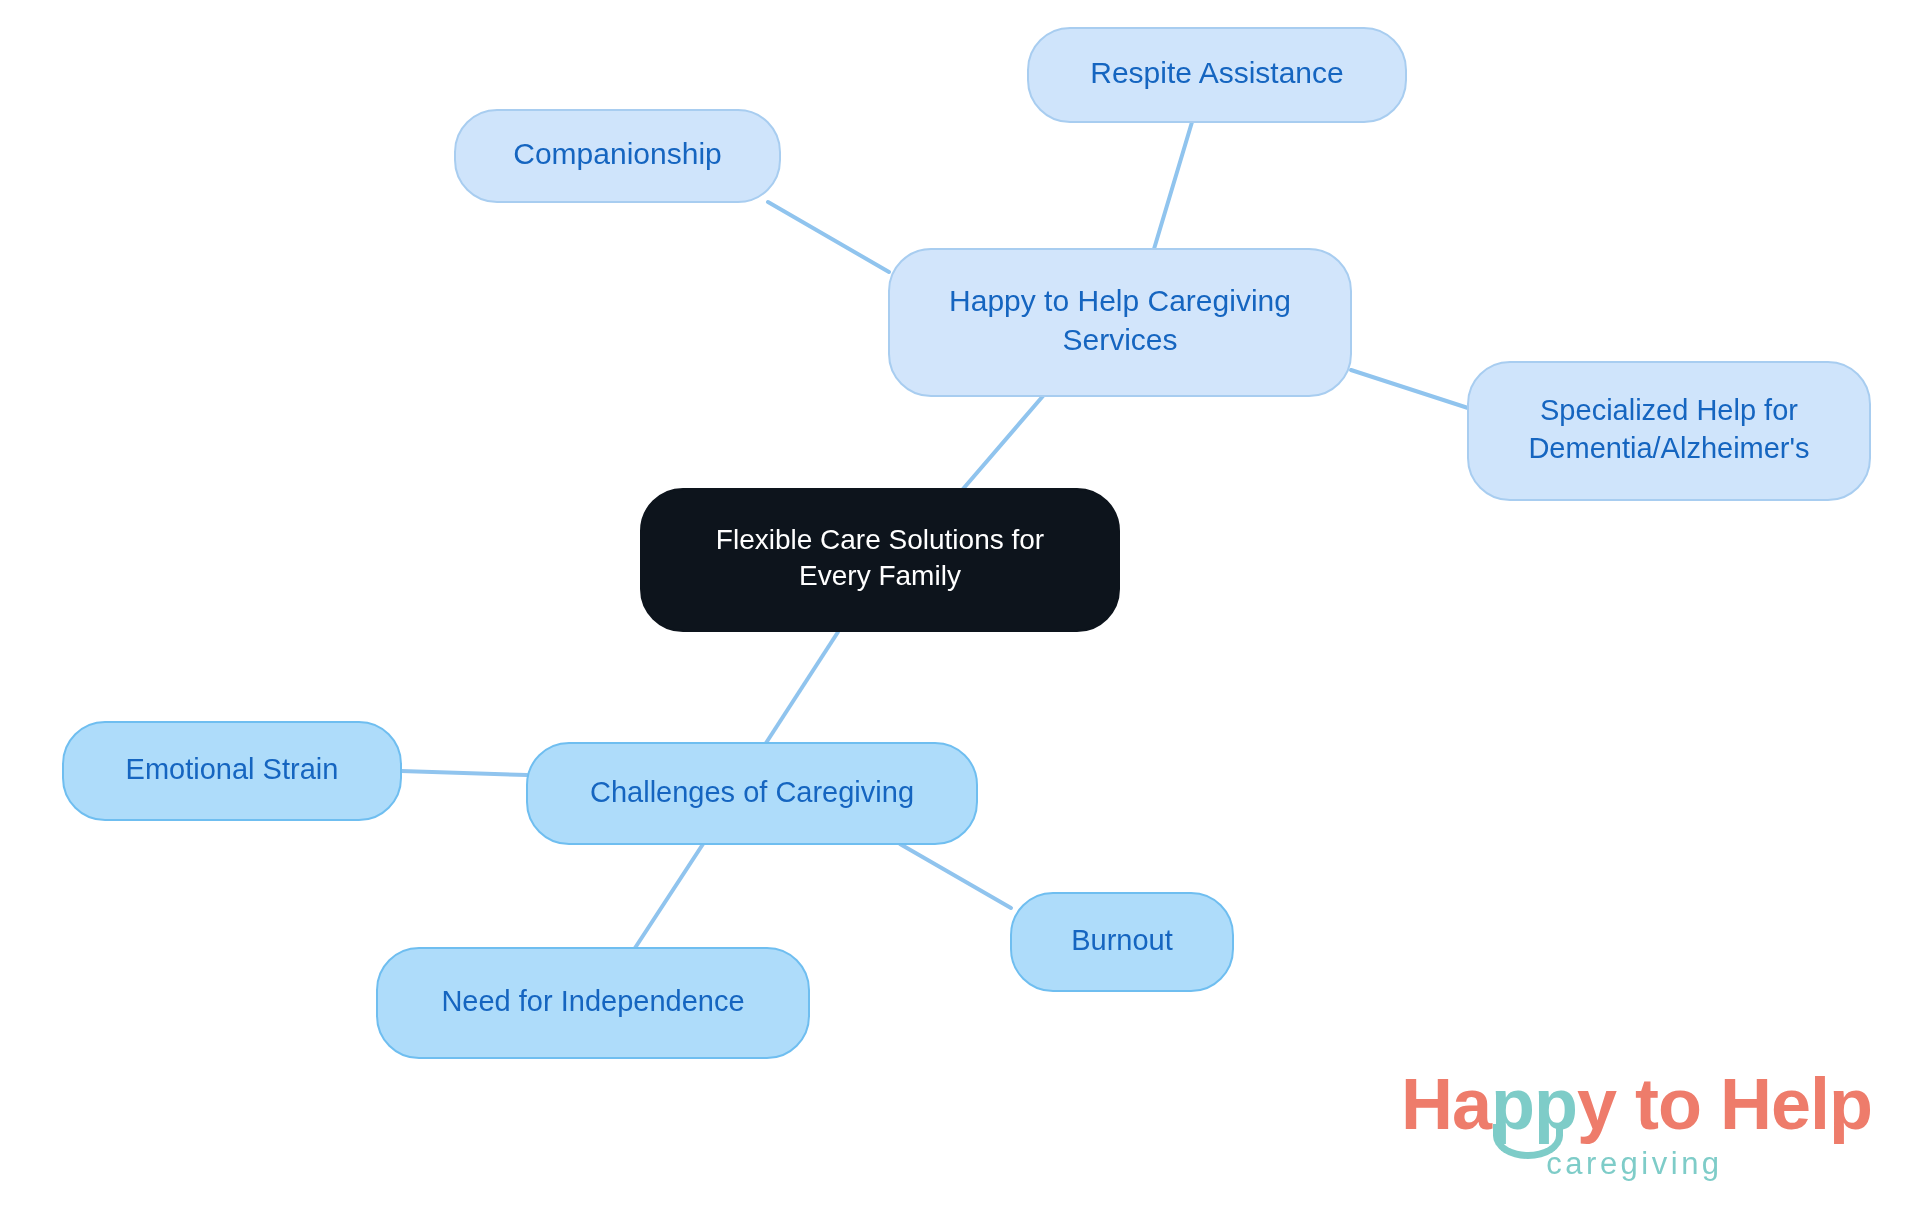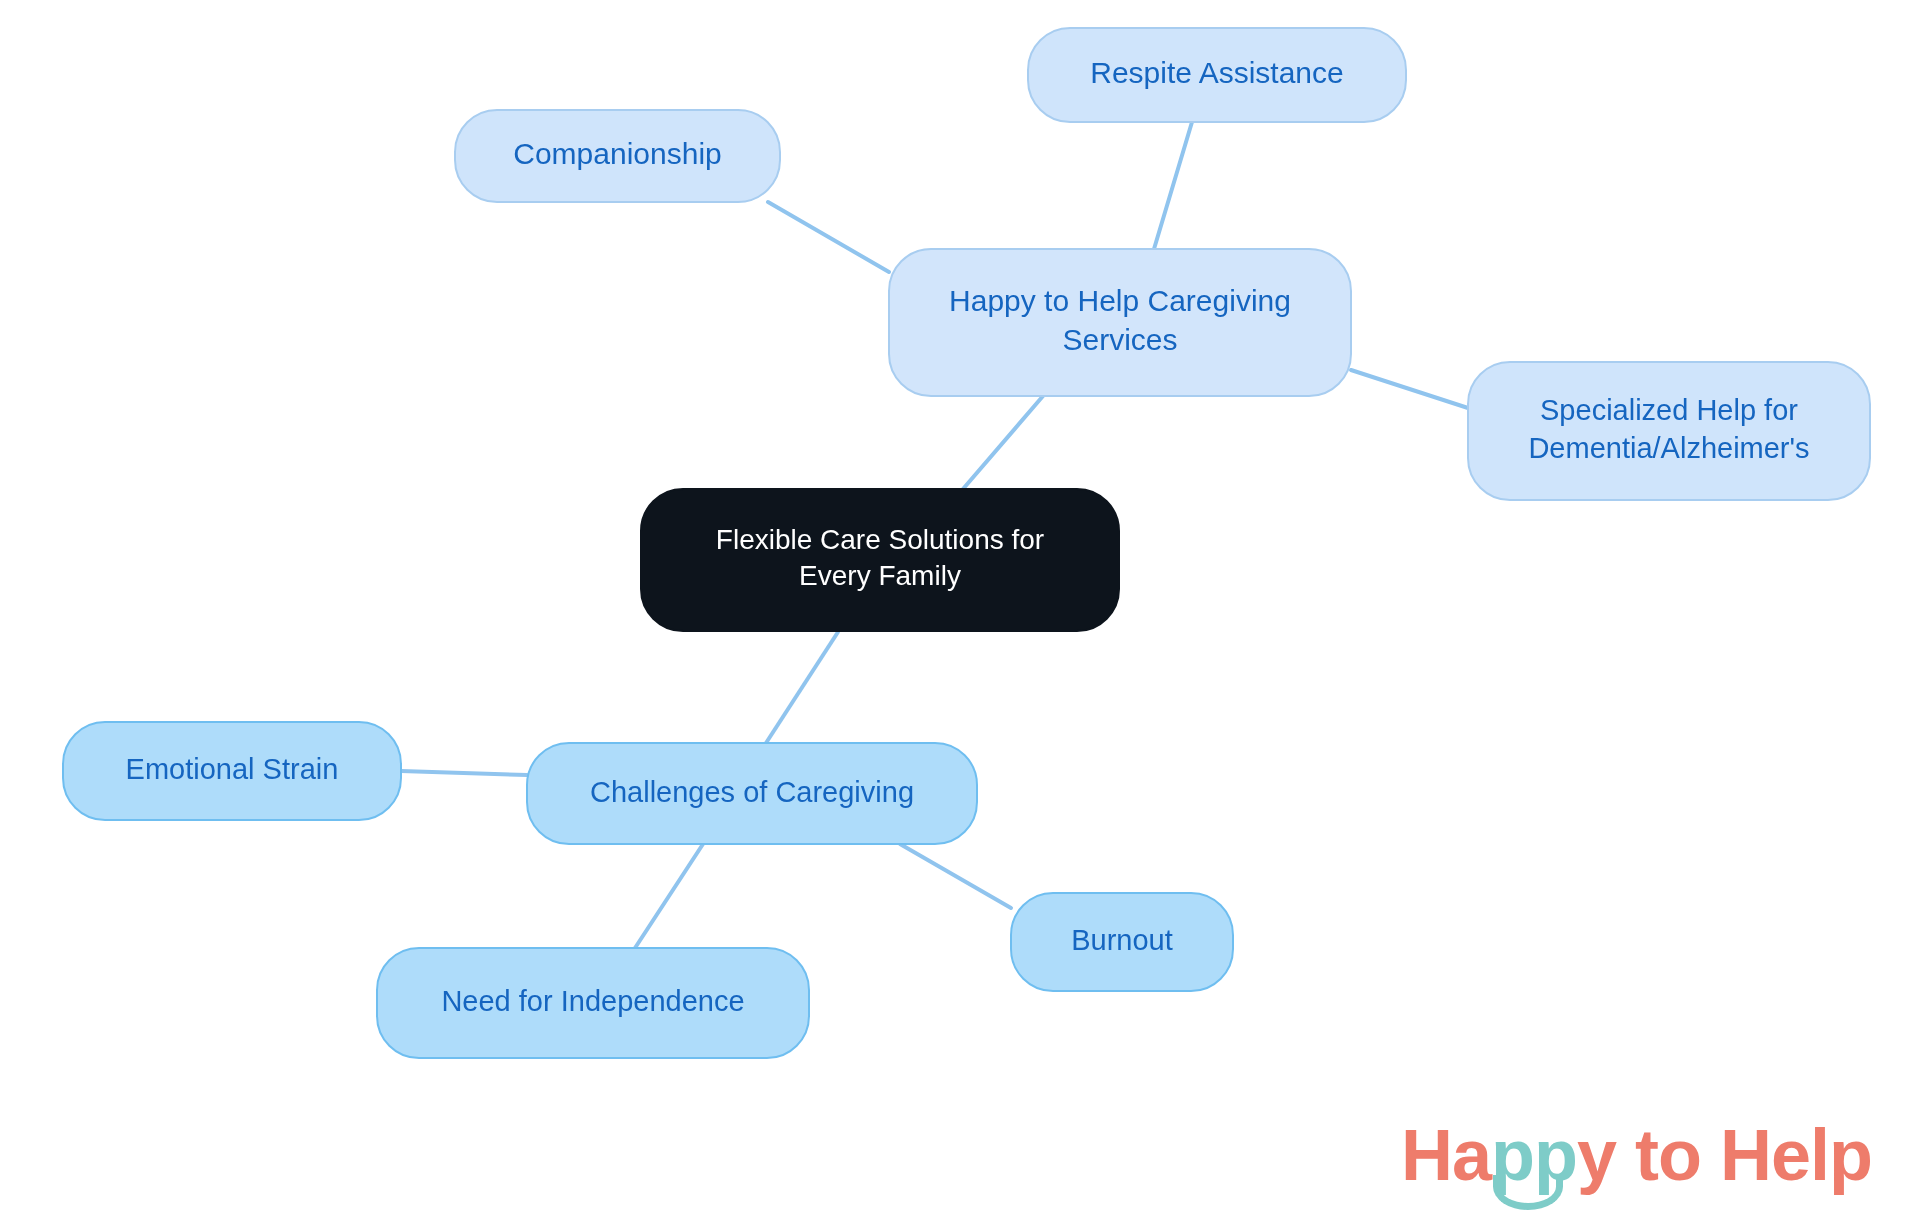--- a/index.html
+++ b/index.html
@@ -32,21 +32,21 @@
     stroke-width: 2;
   }
   .node-label {
     font-family: "Liberation Sans", sans-serif;
     text-anchor: middle;
     dominant-baseline: middle;
   }
   .logo-wrap {
     position: absolute;
     right: 48px;
-    bottom: 24px;
+    bottom: 36px;
     text-align: center;
     line-height: 1;
     user-select: none;
   }
   .logo-main {
     font-family: "Liberation Sans", sans-serif;
     font-weight: bold;
     font-size: 72px;
     letter-spacing: -1px;
     white-space: nowrap;
@@ -138,13 +138,14 @@
     </g>
 
   </g>
 </svg>
 
 <div class="logo-wrap">
   <div class="logo-main">
     <span class="logo-coral">H</span><span class="logo-coral">a</span><span class="logo-teal">pp</span><span class="logo-coral">y</span><span class="logo-coral"> to </span><span class="logo-coral">Help</span>
     <span class="logo-smile"></span>
   </div>
+  <div class="logo-sub">caregiving</div>
 </div>
 
 </body></html>

